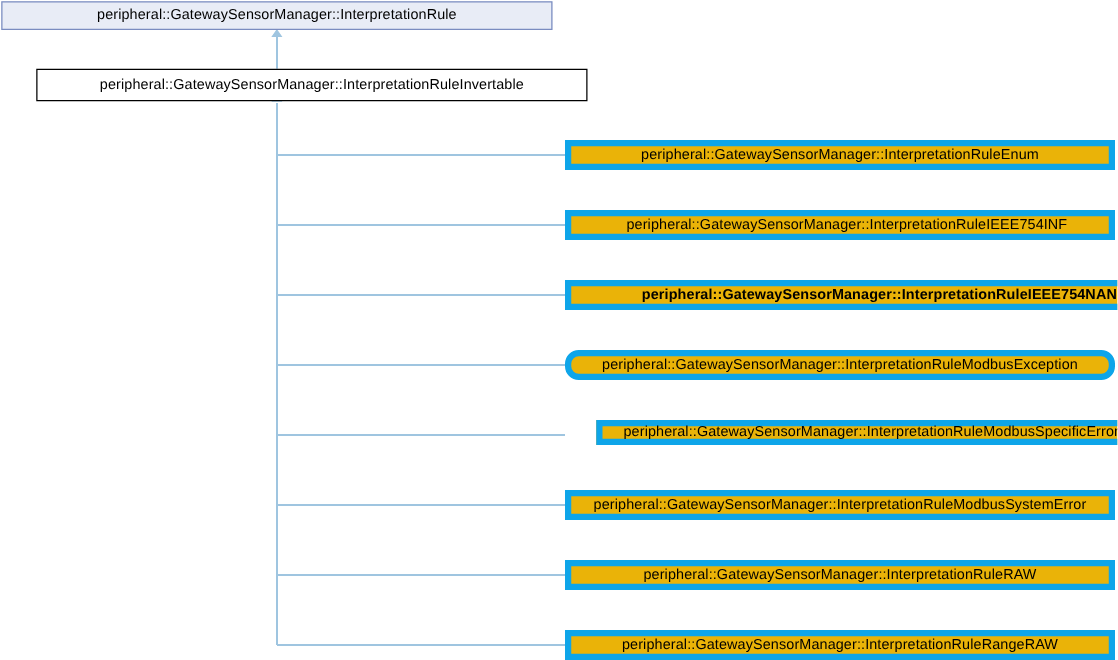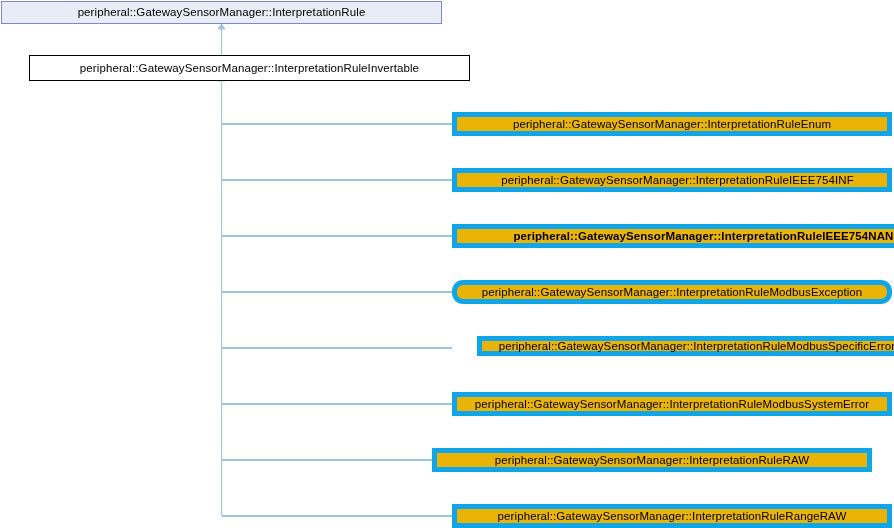--- a/index.html
+++ b/index.html
@@ -98,21 +98,21 @@
       </div>
       <div class="node node-derived" style="left: 452px; top: 280px; width: 440px; height: 24px; border-radius: 11px;">
         <span class="node-label">peripheral::GatewaySensorManager::InterpretationRuleModbusException</span>
       </div>
       <div class="node node-derived" style="left: 452px; top: 336px; width: 440px; height: 20px; margin-left: 25px;">
         <span class="node-label">peripheral::GatewaySensorManager::InterpretationRuleModbusSpecificError</span>
       </div>
       <div class="node node-derived" style="left: 452px; top: 392px; width: 440px; height: 24px; align-items: center;">
         <span class="node-label">peripheral::GatewaySensorManager::InterpretationRuleModbusSystemError</span>
       </div>
-      <div class="node node-derived" style="left: 432px; top: 448px; width: 440px; height: 24px;">
+      <div class="node node-derived" style="left: 452px; top: 448px; width: 440px; height: 24px;">
         <span class="node-label">peripheral::GatewaySensorManager::InterpretationRuleRAW</span>
       </div>
       <div class="node node-derived" style="left: 452px; top: 504px; width: 440px; height: 24px;">
         <span class="node-label">peripheral::GatewaySensorManager::InterpretationRuleRangeRAW</span>
       </div>
     </div>
 
 </div>
 
 </body></html>

